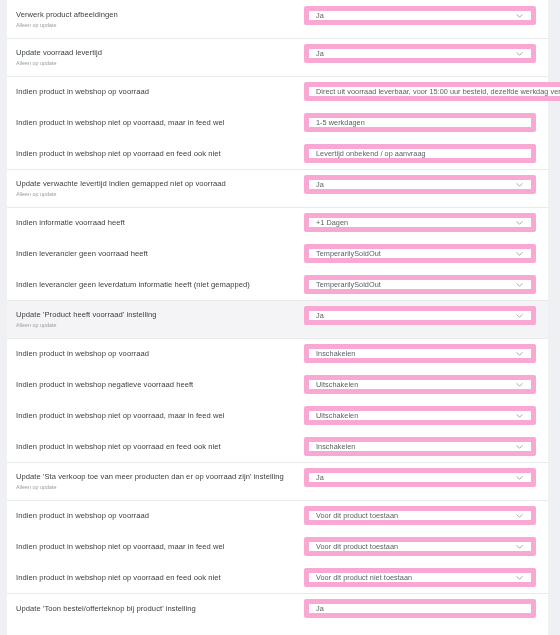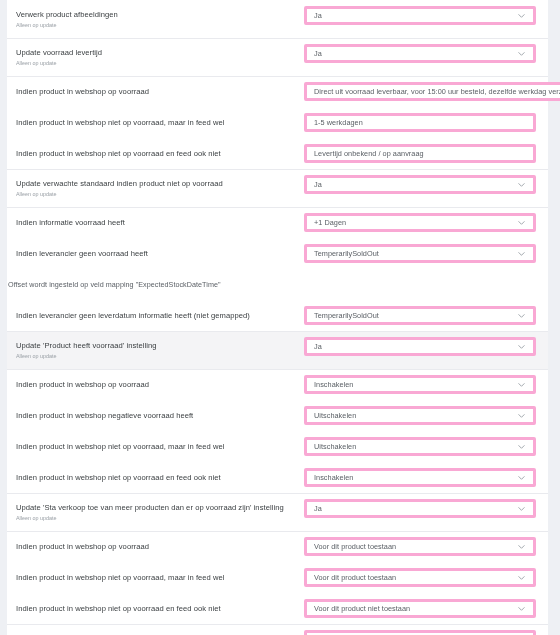--- a/index.html
+++ b/index.html
@@ -82,21 +82,21 @@
     padding: 6px 0 6px 0;
     display: flex;
     align-items: center;
     min-height: 31px;
   }
 
   .ctl {
     box-sizing: border-box;
     width: 100%;
     height: 19px;
-    border: 3px solid #f9a8d4;
+    border: 5px solid #f9a8d4;
     border-radius: 2px;
     background: #ffffff;
     display: flex;
     align-items: center;
     padding: 0 7px;
     position: relative;
     overflow: hidden;
   }
   .ctl .val {
     font-size: 7.3px;
@@ -188,21 +188,21 @@
             <div class="lbl-title">Indien product in webshop niet op voorraad en feed ook niet</div>
           </div>
           <div class="row-control">
             <div class="ctl text">
               <span class="val">Levertijd onbekend / op aanvraag</span>
             </div>
           </div>
         </div>
         <div class="row sep">
           <div class="row-label">
-            <div class="lbl-title">Update verwachte standaard indien product niet op voorraad</div>
+            <div class="lbl-title">Update verwachte levertijd indien gemapped niet op voorraad</div>
             <div class="lbl-sub">Alleen op update</div>
           </div>
           <div class="row-control">
             <div class="ctl select">
               <span class="val">Ja</span>
               <span class="chev">
                 <svg viewBox="0 0 10 10" width="9" height="9" aria-hidden="true">
                   <path d="M2 4 L5 7 L8 4" fill="none" stroke="#9aa0a6" stroke-width="1" stroke-linecap="round" stroke-linejoin="round"></path>
                 </svg>
               </span>
@@ -233,23 +233,20 @@
               <span class="val">TemperarilySoldOut</span>
               <span class="chev">
                 <svg viewBox="0 0 10 10" width="9" height="9" aria-hidden="true">
                   <path d="M2 4 L5 7 L8 4" fill="none" stroke="#9aa0a6" stroke-width="1" stroke-linecap="round" stroke-linejoin="round"></path>
                 </svg>
               </span>
             </div>
           </div>
         </div>
         <div class="row sub">
-          <div class="row-control">
-            <div class="note">Offset wordt ingesteld op veld mapping "ExpectedStockDateTime"</div>
-          </div>
         </div>
         <div class="row sub">
           <div class="row-label">
             <div class="lbl-title">Indien leverancier geen leverdatum informatie heeft (niet gemapped)</div>
           </div>
           <div class="row-control">
             <div class="ctl select">
               <span class="val">TemperarilySoldOut</span>
               <span class="chev">
                 <svg viewBox="0 0 10 10" width="9" height="9" aria-hidden="true">

